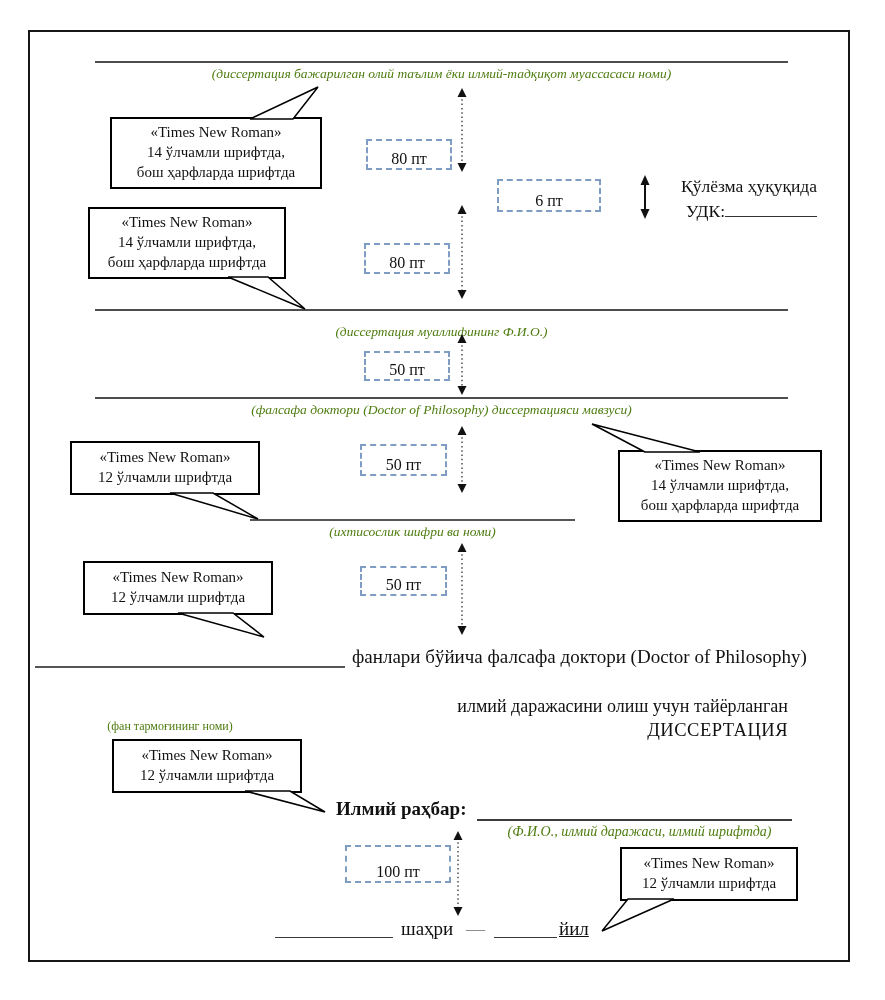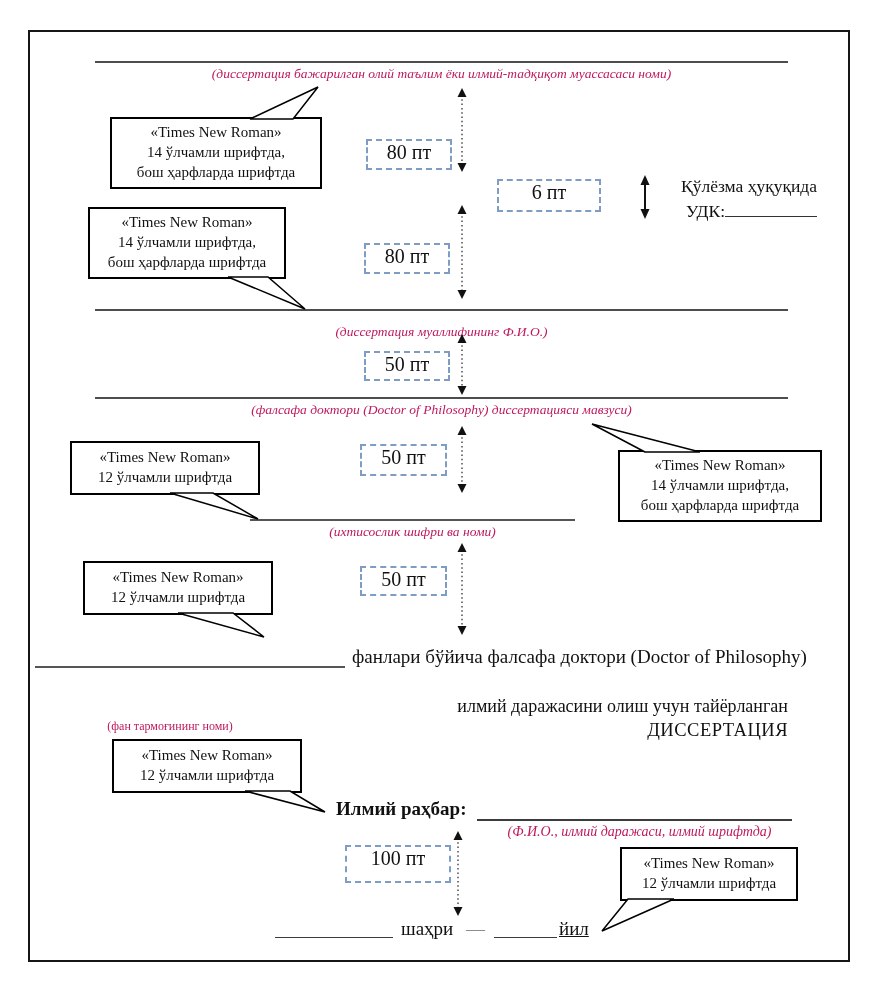--- a/index.html
+++ b/index.html
@@ -1,24 +1,24 @@
 <!DOCTYPE html>
 <html><head>
 <meta charset="utf-8">
 <style>
   html,body{margin:0;padding:0;background:#ffffff;}
   body{font-family:"Liberation Serif","DejaVu Serif",serif;color:#111;}
   .canvas{position:relative;width:885px;height:1000px;background:#fff;overflow:hidden;}
   .frame{position:absolute;left:28px;top:30px;width:822px;height:932px;border:2px solid #161616;box-sizing:border-box;}
   .rule{position:absolute;height:2px;background:#4d4d4d;}
   .rule.thin{height:1.5px;background:#555;}
-  .caption{position:absolute;font-style:italic;font-size:13.5px;text-align:center;color:#be185d;white-space:nowrap;}
+  .caption{position:absolute;font-style:italic;font-size:13.5px;text-align:center;color:#4d7c0f;white-space:nowrap;}
   .caption.small{font-style:normal;font-size:12px;margin-top:48px;}
   .callout{position:absolute;border:2px solid #000;background:#fff;display:flex;flex-direction:column;justify-content:center;align-items:center;text-align:left;font-size:15px;line-height:1.32;box-sizing:border-box;z-index:2;}
-  .gapbox{position:absolute;border:2px dashed #7f9dc4;background:#fff;display:flex;align-items:flex-start;justify-content:center;font-size:20px;box-sizing:border-box;z-index:2;}
+  .gapbox{position:absolute;border:2px dashed #7f9dc4;background:#fff;display:flex;align-items:flex-end;justify-content:center;font-size:16px;box-sizing:border-box;z-index:2;}
   .bigtext{position:absolute;font-size:19px;white-space:nowrap;}
   .centerblock{position:absolute;text-align:right;white-space:nowrap;}
   .blank{position:absolute;height:0;border-bottom:2px solid #3b3b3b;}
   .udk-blank{display:inline-block;width:92px;border-bottom:1.5px solid #333;height:14px;}
   svg.overlay{position:absolute;left:0;top:0;z-index:3;pointer-events:none;}
   .b{font-weight:bold;}
 </style>
 </head>
 <body>
 

